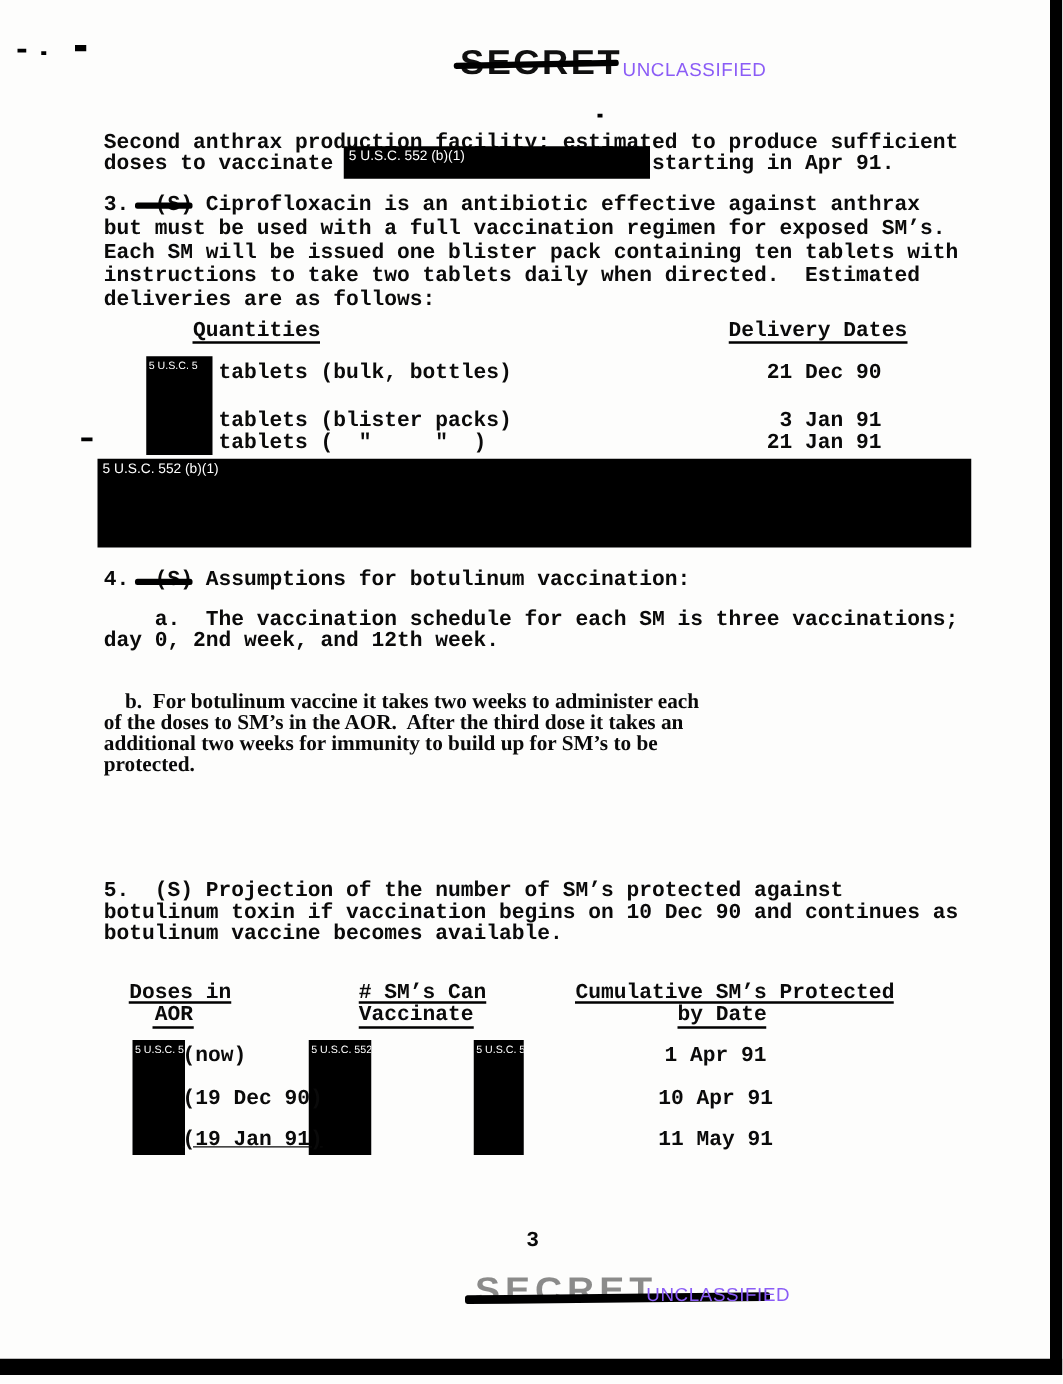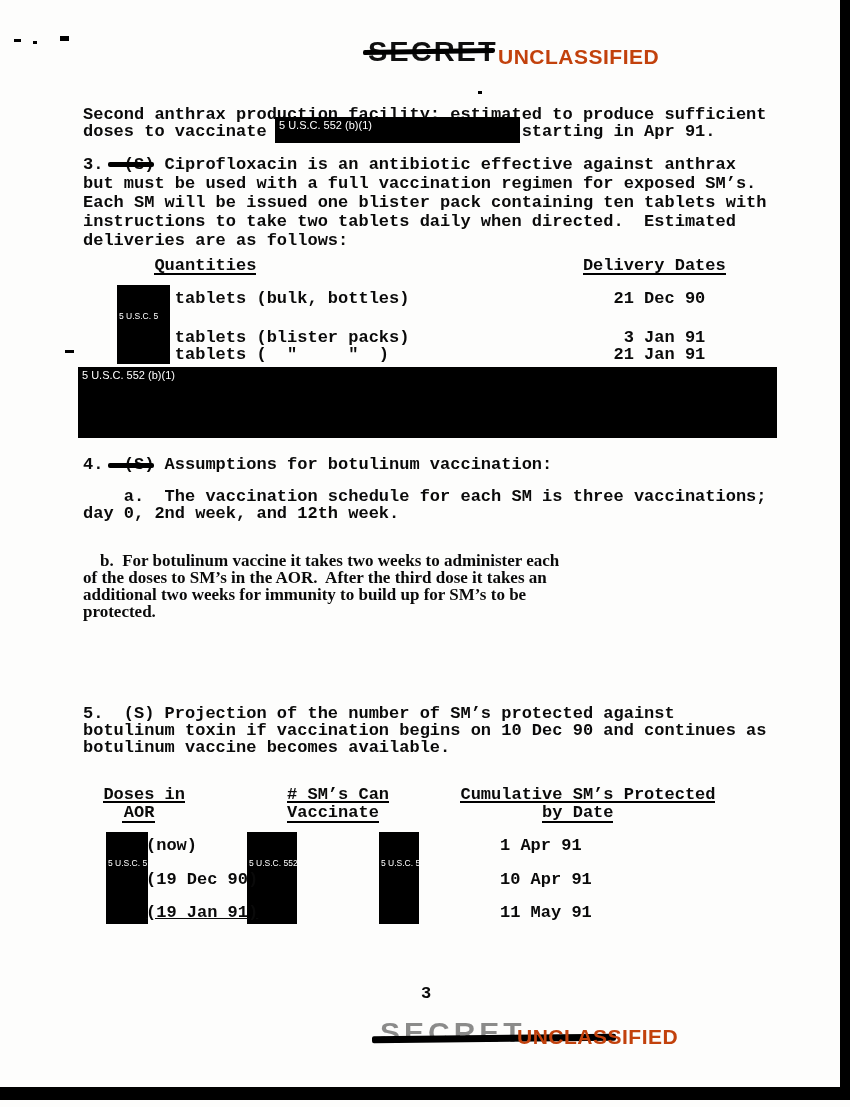--- a/index.html
+++ b/index.html
@@ -4,33 +4,33 @@
 <style>
   html,body{margin:0;padding:0;background:#fff;}
   .page{position:relative;width:850px;height:1107px;background:#fdfdfc;overflow:hidden;
         font-family:"Liberation Mono","DejaVu Sans Mono",monospace;color:#0a0a0a;}
   pre.doc{margin:0;position:absolute;font-family:"Liberation Mono","DejaVu Sans Mono",monospace;
           font-weight:bold;font-size:17px;color:#0a0a0a;white-space:pre;}
   .lh17{line-height:17px}.lh18{line-height:18px}.lh19{line-height:19px}
   .redact{position:absolute;background:#000;}
   .redact-label{display:block;color:#fff;font-family:"Liberation Sans",sans-serif;
                 font-weight:400;font-size:11px;line-height:13px;padding:2px 13px 0 4px;white-space:nowrap;overflow:hidden;}
-  .redact-label.sm{font-size:8.5px;line-height:10px;padding:2px 0 0 2px;margin-top:24px;}
+  .redact-label.sm{font-size:8.5px;line-height:10px;padding:2px 0 0 2px;}
   .ubar{position:absolute;height:2px;background:#000;}
   .strike{position:absolute;background:#000;border-radius:2px;}
   .stamp-secret{position:absolute;font-family:"Liberation Sans",sans-serif;font-weight:bold;
                 color:#101010;letter-spacing:2px;font-size:29px;line-height:29px;transform:scaleY(0.95);}
   .stamp-secret.faded{opacity:.48;font-size:30px;letter-spacing:4px;}
-  .unclass{position:absolute;font-family:"Liberation Sans",sans-serif;font-weight:bold;
-           font-size:21px;line-height:20px;color:#c2410c;letter-spacing:.5px;}
+  .unclass{position:absolute;font-family:"Liberation Sans",sans-serif;font-weight:normal;
+           font-size:15px;line-height:20px;color:#8b5cf6;letter-spacing:.5px;}
   .speck{position:absolute;background:#000;}
   .edgebar{position:absolute;background:#000;}
   .cell{position:absolute;font-family:"Liberation Mono","DejaVu Sans Mono",monospace;
         font-weight:bold;font-size:17px;line-height:19px;white-space:pre;}
-  .cell.rt{text-align:left;}
+  .cell.rt{text-align:center;}
 </style>
 </head>
 <body>
 
 <div class="page">
 
   <div class="edgebar" style="left:840px;top:0;width:10px;height:1100px;"></div>
   <div class="edgebar" style="left:0;top:1087px;width:850px;height:13px;"></div>
   <div class="speck" style="left:14px;top:39px;width:7px;height:3px;"></div>
   <div class="speck" style="left:33px;top:41px;width:4px;height:3px;"></div>

